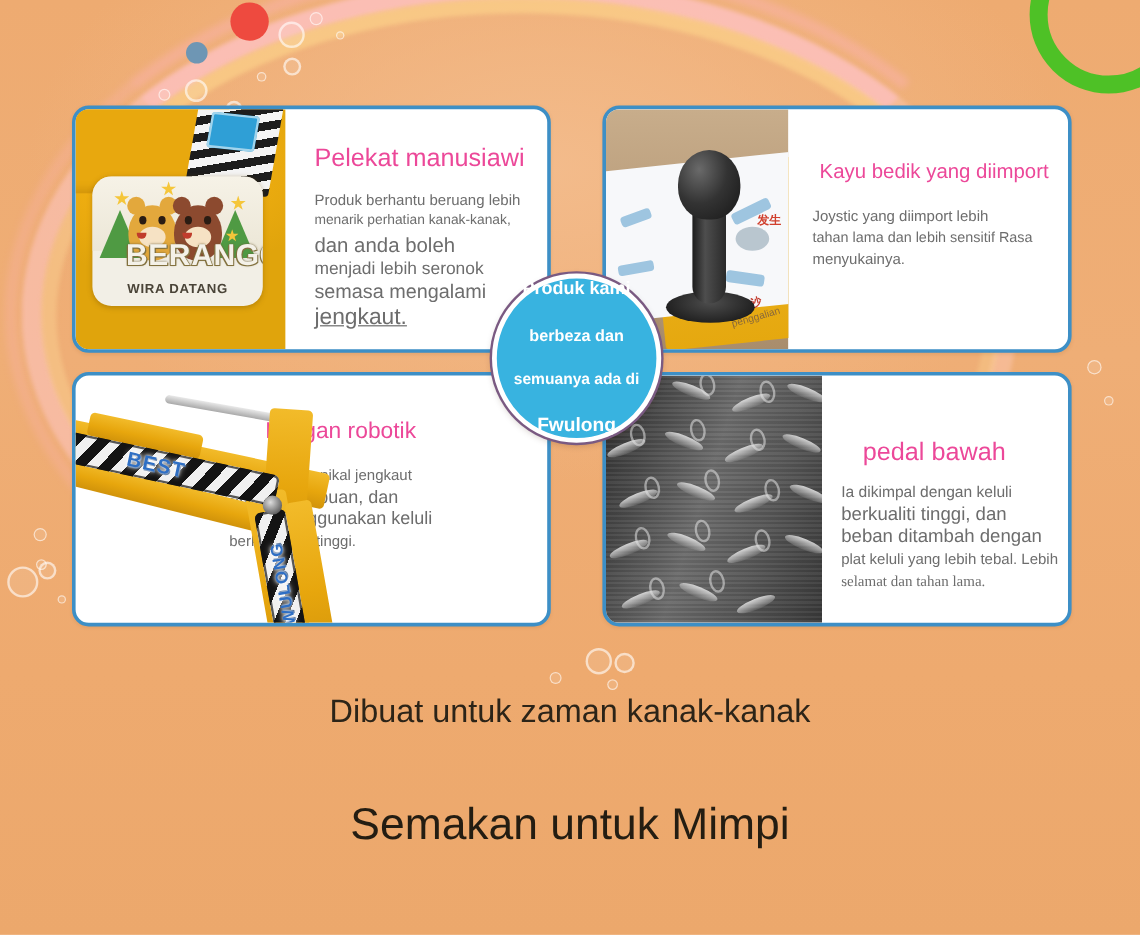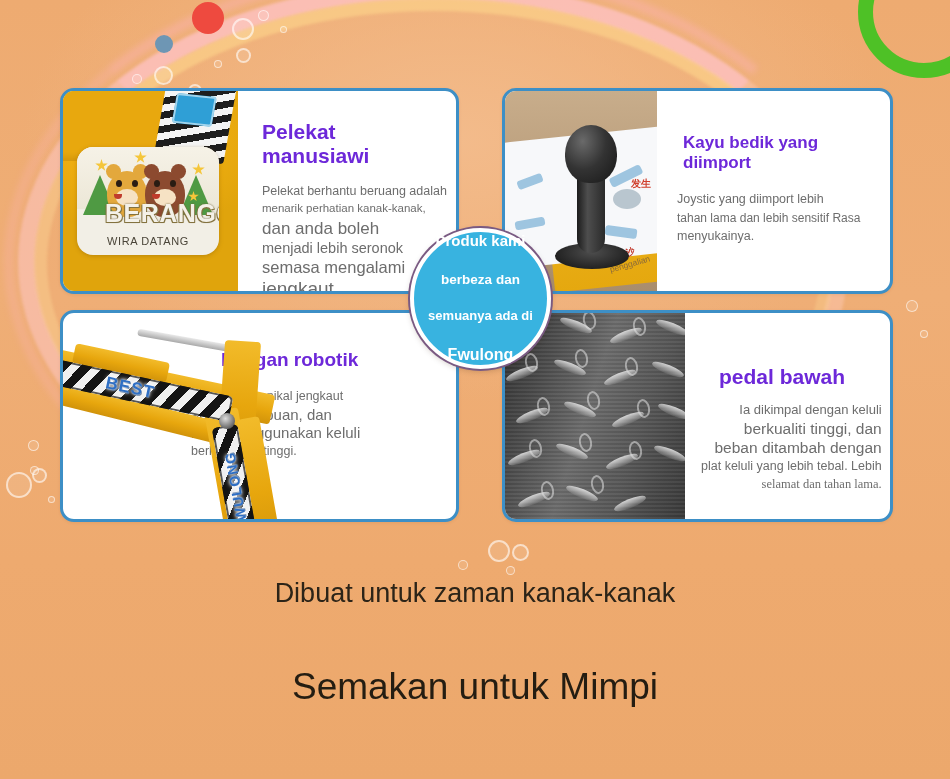--- a/index.html
+++ b/index.html
@@ -103,22 +103,22 @@
   .card.br { left: 442px; top: 222px; width: 391px; height: 212px; }
 
   .card-photo { position: relative; flex: 0 0 auto; overflow: hidden; }
   .card-text  { flex: 1 1 auto; position: relative; padding: 0 10px; }
 
   .card.tl .card-photo { width: 175px; }
   .card.tr .card-photo { width: 152px; }
   .card.br .card-photo { width: 180px; }
 
   .c-title {
-    color: #6d28d9;
-    font-weight: 700;
+    color: #ec4899;
+    font-weight: 400;
     line-height: 1.15;
   }
   .c-body { color: #6d6d6d; }
   .c-body span { display: block; white-space: nowrap; }
 
   
   .card.tl .c-title { font-size: 21px; margin: 29px 0 0 14px; }
   .card.tl .c-body  { margin: 14px 0 0 14px; }
   .card.tl .c-body span:nth-child(1) { font-size: 12.5px; line-height: 1.45; }
   .card.tl .c-body span:nth-child(2) { font-size: 11.5px; line-height: 1.5; }
@@ -135,21 +135,21 @@
   .card.tr .c-body span:nth-child(4) { font-size: 16px;   line-height: 1.3; }
 
   .card.bl .c-title { font-size: 19px; margin: 36px 0 0 148px; }
   .card.bl .c-body  { margin: 16px 0 0 118px; }
   .card.bl .c-body span:nth-child(1) { font-size: 12.5px; line-height: 1.5; }
   .card.bl .c-body span:nth-child(2) { font-size: 15px;   line-height: 1.25; }
   .card.bl .c-body span:nth-child(3) { font-size: 15px;   line-height: 1.25; }
   .card.bl .c-body span:nth-child(4) { font-size: 12.5px; line-height: 1.35; }
 
   .card.br .c-title { font-size: 21px; margin: 52px 0 0 24px; }
-  .card.br .c-body  { margin: 12px 0 0 6px; text-align: right; }
+  .card.br .c-body  { margin: 12px 0 0 6px; }
   .card.br .c-body span:nth-child(1) { font-size: 13px;   line-height: 1.45; }
   .card.br .c-body span:nth-child(2) { font-size: 15.5px; line-height: 1.2; }
   .card.br .c-body span:nth-child(3) { font-size: 15.5px; line-height: 1.2; }
   .card.br .c-body span:nth-child(4) { font-size: 12.5px; line-height: 1.45; }
   .card.br .c-body span:nth-child(5) { font-size: 12.5px; line-height: 1.45; font-family: Liberation Serif, serif; }
 
   
   .ph-toybody {
     position: absolute; inset: 0;
     background:
@@ -243,21 +243,21 @@
     position: absolute; left: 0; right: 0; top: 52px;
     text-align: center;
     font-size: 25px; font-weight: 700; letter-spacing: .5px;
     color: #f4f1e8;
     text-shadow: 0 0 2px #6a5b33, 1px 1px 0 #8c7a44, -1px 1px 0 #8c7a44;
     padding-left: 28px;
   }
   .sticker .ssub {
     position: absolute; left: 0; right: 0; bottom: 8px;
     text-align: center;
-    font-size: 11px; font-weight: 400; letter-spacing: .6px;
+    font-size: 11px; font-weight: 700; letter-spacing: .6px;
     color: #4a4438;
   }
 
   
   .ph-joy { position: absolute; inset: 0; background: linear-gradient(180deg,#c8ad8b 0%, #bb9f7d 40%, #a98d6c 100%); }
   .ph-joy .yellowedge {
     position: absolute; left: 42px; top: 44px;
     width: 150px; height: 150px;
     background: linear-gradient(180deg,#f0b723 0%, #e5a80f 100%);
     transform: rotate(-6deg);
@@ -478,21 +478,21 @@
               <i></i>
               <u></u>
             </div>
           <div class="sname">BERANGGU</div>
           <div class="ssub">WIRA DATANG</div>
         </div>
       </div>
       <div class="card-text">
         <div class="c-title">Pelekat manusiawi</div>
         <div class="c-body">
-          <span>Pelekat berhantu beruang adalah</span>
+          <span>Produk berhantu beruang lebih</span>
           <span>menarik perhatian kanak-kanak,</span>
           <span>dan anda boleh</span>
           <span>menjadi lebih seronok</span>
           <span>semasa mengalami</span>
           <span>jengkaut.</span>
         </div>
       </div>
     </div>
 
     <div class="card tr">

